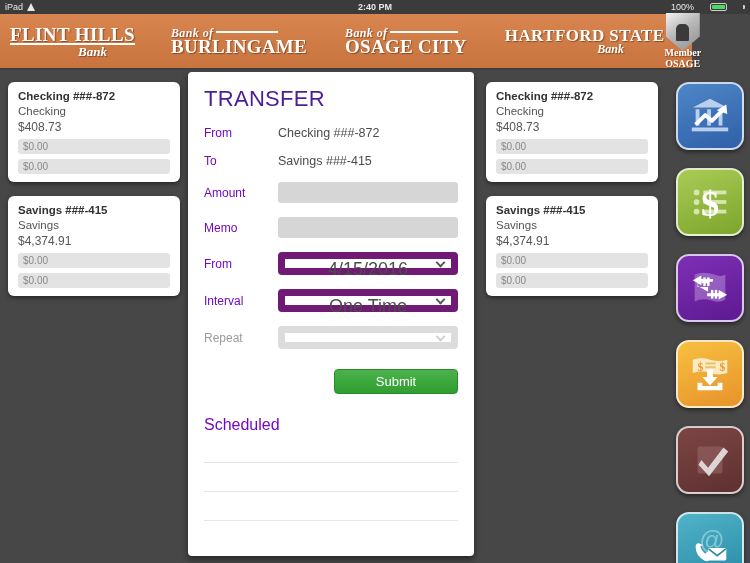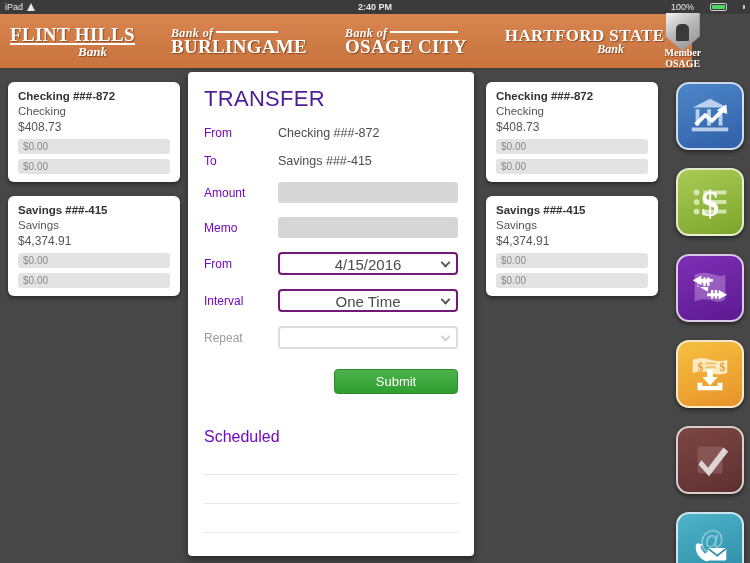--- a/index.html
+++ b/index.html
@@ -86,29 +86,29 @@
   .card-r1 { left: 486px; top: 82px; width: 172px; }
   .card-r2 { left: 486px; top: 196px; width: 172px; }
 
   
   .panel {
     position: absolute; left: 188px; top: 72px; width: 286px; height: 484px;
     background: #fff; border-radius: 4px; box-shadow: 0 3px 6px rgba(0,0,0,.5);
     padding: 14px 16px;
   }
   .panel h1 { color: #4c1d95; font-size: 22px; font-weight: normal; letter-spacing: .3px; }
-  .panel h2 { color: #7209c0; font-size: 16px; font-weight: normal; margin-top: 34px; }
+  .panel h2 { color: #7209c0; font-size: 16px; font-weight: normal; margin-top: 22px; }
   .row { display: flex; align-items: center; margin-top: 14px; }
   .lbl { width: 74px; color: #7209c0; font-size: 12px; flex-shrink: 0; }
   .lbl.dim { color: #9b9b9b; }
   .val { font-size: 12.5px; color: #4c4c4c; }
   .fld { flex: 1; height: 21px; background: #d6d6d6; border: none; border-radius: 3px; }
   .sel {
-    flex: 1; height: 23px; background: #fff; border: 2px solid #701a75; border-radius: 4px;
-    font-size: 15px; color: #4c4c4c; text-align: center; line-height: 21px; position: relative;
+    flex: 1; height: 23px; background: #fff; border: 7px solid #701a75; border-radius: 4px;
+    font-size: 18px; color: #4c4c4c; text-align: center; line-height: 21px; position: relative;
   }
   .sel.dim { color: #b5b5b5; border-color: #dcdcdc; }
   .chev {
     position: absolute; right: 7px; top: 50%; width: 7px; height: 7px;
     border-right: 2px solid #555; border-bottom: 2px solid #555;
     transform: translateY(-70%) rotate(45deg);
   }
   .sel.dim .chev { border-color: #cfcfcf; }
   .btn-row { display: flex; justify-content: flex-end; margin-top: 20px; }
   .submit {

